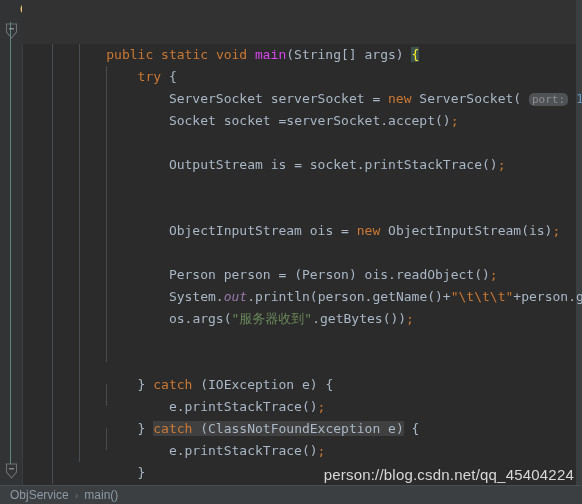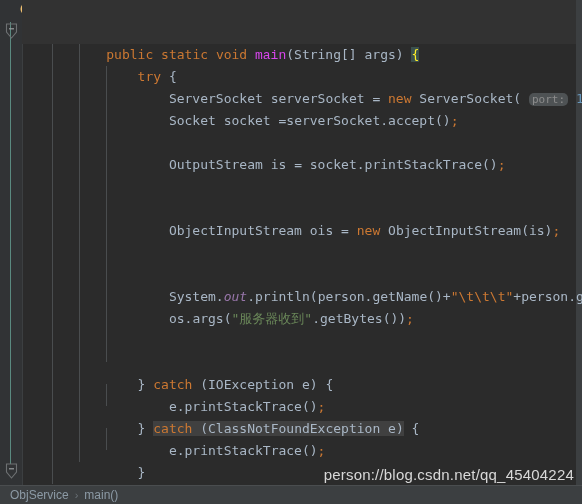--- a/index.html
+++ b/index.html
@@ -142,20 +142,23 @@
 
 
     <div class="line" style="top:176px;"><span class="txt"></span></div>
 
     <div class="line" style="top:198px;">
       <span class="txt">            <span class="type">ObjectInputStream</span> <span class="id">ois</span> <span class="punc">=</span> <span class="kw">new</span> <span class="type">ObjectInputStream</span><span class="punc">(</span><span class="id">is</span><span class="punc">)</span><span class="semi">;</span></span>
     </div>
 
     <div class="line" style="top:220px;"><span class="txt"></span></div>
 
+    <div class="line" style="top:242px;">
+      <span class="txt">            <span class="type">Person</span> <span class="id">person</span> <span class="punc">=</span> <span class="punc">(</span><span class="type">Person</span><span class="punc">)</span> <span class="id">ois</span><span class="punc">.</span><span class="id">readObject</span><span class="punc">()</span><span class="semi">;</span></span>
+    </div>
 
     <div class="line" style="top:264px;">
       <span class="txt">            <span class="type">System</span><span class="punc">.</span><span class="field">out</span><span class="punc">.</span><span class="id">println</span><span class="punc">(</span><span class="id">person</span><span class="punc">.</span><span class="id">getName</span><span class="punc">()+</span><span class="esc">"\t\t\t"</span><span class="punc">+</span><span class="id">person</span><span class="punc">.</span><span class="id">getAge</span></span>
     </div>
 
     <div class="line" style="top:286px;">
       <span class="txt">            <span class="id">os</span><span class="punc">.</span><span class="id">args</span><span class="punc">(</span><span class="str">"服务器收到"</span><span class="punc">.</span><span class="id">getBytes</span><span class="punc">())</span><span class="semi">;</span></span>
     </div>
 
     <div class="line" style="top:308px;"><span class="txt"></span></div>

